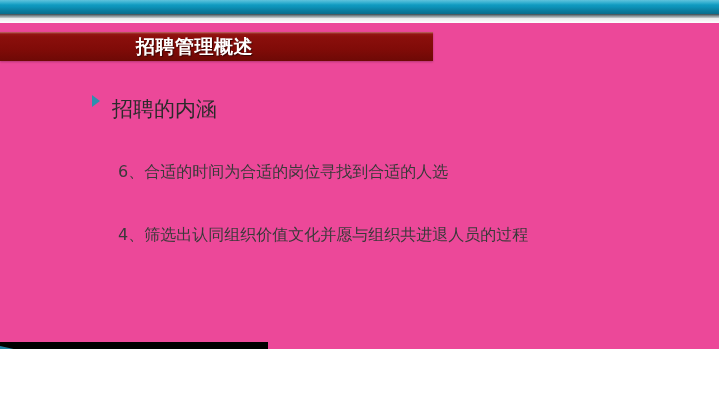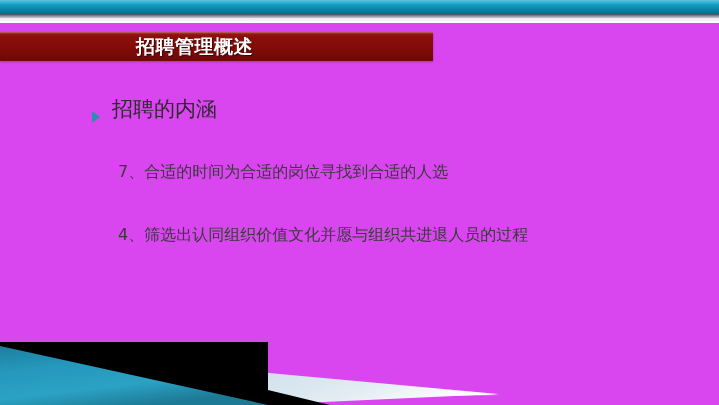--- a/index.html
+++ b/index.html
@@ -6,22 +6,22 @@
     margin: 0;
     padding: 0;
     background: #ffffff;
   }
   body {
     font-family: "DejaVu Sans", "Liberation Sans", sans-serif;
   }
   #slide {
     position: relative;
     width: 719px;
-    height: 405px;
-    background: #d946ef;
+    height: 349px;
+    background: #ec4899;
     overflow: hidden;
   }
 
   
   .top-band {
     position: absolute;
     left: 0;
     top: 0;
     width: 719px;
     height: 14px;
@@ -99,21 +99,21 @@
     position: absolute;
     left: 0;
     top: 95px;
     width: 719px;
   }
   .heading-row {
     position: absolute;
     left: 92px;
     top: 0px;
     display: flex;
-    align-items: flex-end;
+    align-items: flex-start;
   }
   .bullet-tri {
     width: 0;
     height: 0;
     border-top: 6px solid transparent;
     border-bottom: 6px solid transparent;
     border-left: 8px solid #2d8fae;
     margin-right: 12px;
     flex: 0 0 auto;
   }
@@ -163,21 +163,21 @@
   </div>
   <div class="title-text">招聘管理概述</div>
 
   <div class="content">
 
     <div class="heading-row">
       <span class="bullet-tri"></span>
       <span class="heading-text">招聘的内涵</span>
     </div>
 
-    <div class="para para-1">7、合适的时间为合适的岗位寻找到合适的人选</div>
+    <div class="para para-1">6、合适的时间为合适的岗位寻找到合适的人选</div>
 
     <div class="para para-2">4、筛选出认同组织价值文化并愿与组织共进退人员的过程</div>
   </div>
 
   <div class="bottom-group">
     <svg width="719" height="405" viewBox="0 0 719 405" xmlns="http://www.w3.org/2000/svg">
       <defs>
         <linearGradient id="tealGrad" x1="0" y1="0" x2="0.55" y2="1">
           <stop offset="0%" stop-color="#1d7f9e"></stop>
           <stop offset="35%" stop-color="#2598bc"></stop>

